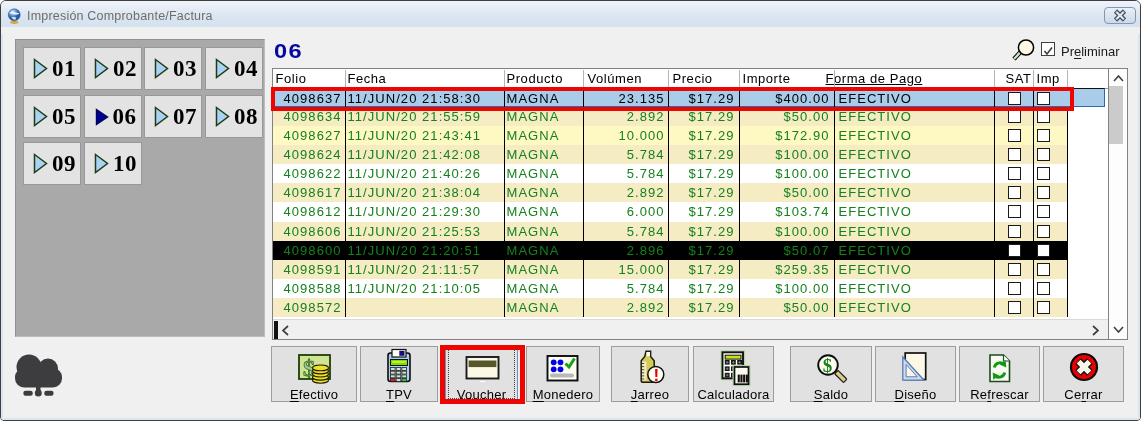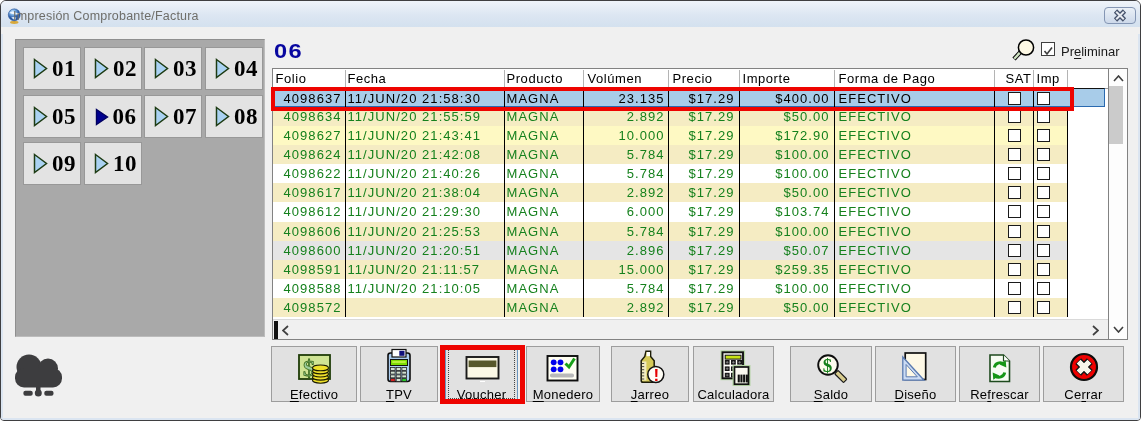--- a/index.html
+++ b/index.html
@@ -1,19 +1,19 @@
 <!DOCTYPE html>
 <html><head><meta charset="utf-8"><title>Impresión Comprobante/Factura</title>
 <style>
 *{margin:0;padding:0;box-sizing:border-box;}
 html,body{width:1141px;height:421px;overflow:hidden;}
 body{font-family:"Liberation Sans",sans-serif;position:relative;background:#fff;}
 #win{position:absolute;left:0;top:0;width:1141px;height:421px;border:1px solid #3f3f41;border-radius:6px 6px 4px 4px;background:#f0f0f0;overflow:hidden;}
 #title{position:absolute;left:0;top:0;width:100%;height:26px;background:linear-gradient(#eff4fa,#dce6f2 55%,#d4e1ef);}
-#title .txt{position:absolute;left:12px;top:7.5px;font-size:12.5px;color:#6e6e69;letter-spacing:0.2px;}
+#title .txt{position:absolute;left:26px;top:7.5px;font-size:12.5px;color:#6e6e69;letter-spacing:0.2px;}
 #closebtn{position:absolute;left:1103px;top:6px;width:32px;height:17px;border:1px solid #8496b4;border-radius:4px;background:linear-gradient(#eaf0f7,#cdd9ea);}
 #edgeL,#edgeR,#edgeB{position:absolute;background:#dbe5f1;}
 #edgeL{left:0;top:33px;width:2px;height:385px;}
 #edgeR{right:0;top:33px;width:2px;height:385px;}
 #edgeB{left:0;bottom:0;width:100%;height:2px;}
 
 #panel{position:absolute;left:14px;top:38px;width:250px;height:298px;background:#a9a9a9;border-top:1px solid #8f8f8f;border-left:1px solid #8f8f8f;border-right:1px solid #bcbcbc;border-bottom:1px solid #bcbcbc;}
 .nb{position:absolute;width:58px;height:43px;background:#e3e3e3;border:1px solid #989898;display:flex;align-items:center;justify-content:center;gap:4px;padding-left:5px;}
 .nb span{font-family:"Liberation Serif",serif;font-weight:bold;font-size:23px;color:#000;letter-spacing:0.5px;}
 
@@ -140,21 +140,21 @@
         <path d="M2.5 6 L5 9 L10 2.5" stroke="#3e3e3e" stroke-width="1.6" fill="none"></path>
       </svg></div>
   <div id="prelimtxt">Pr<u>e</u>liminar</div>
   <div id="grid">
       <div class="hdr" style="left:3px;">Folio</div>
 <div class="hdr" style="left:75px;">Fecha</div>
 <div class="hdr" style="left:234px;">Producto</div>
 <div class="hdr" style="left:315px;">Volúmen</div>
 <div class="hdr" style="left:400px;">Precio</div>
 <div class="hdr" style="left:470px;">Importe</div>
-<div class="hdr" style="left:566px;">Forma de Pago</div>
+<div class="hdr" style="left:553px;text-decoration:underline;">Forma de Pago</div>
 <div class="hdr" style="left:733px;">SAT</div>
 <div class="hdr" style="left:764px;">Imp</div>
 <div class="hvline" style="left:72px;"></div>
 <div class="hvline" style="left:231px;"></div>
 <div class="hvline" style="left:310px;"></div>
 <div class="hvline" style="left:395px;"></div>
 <div class="hvline" style="left:466px;"></div>
 <div class="hvline" style="left:561px;"></div>
 <div class="hvline" style="left:721px;"></div>
 <div class="hvline" style="left:760px;"></div>
@@ -241,21 +241,21 @@
         <div class="cell" style="left:0;width:69px;text-align:right;">4098606</div>
         <div class="cell" style="left:75px;width:156px;">11/JUN/20 21:25:53</div>
         <div class="cell" style="left:234px;width:70px;">MAGNA</div>
         <div class="cell" style="left:315px;width:77px;text-align:right;">5.784</div>
         <div class="cell" style="left:400px;width:62px;text-align:right;">$17.29</div>
         <div class="cell" style="left:470px;width:87px;text-align:right;">$100.00</div>
         <div class="cell" style="left:566px;width:150px;">EFECTIVO</div>
         <div class="cb" style="left:735px;"></div>
         <div class="cb" style="left:764px;"></div>
       </div>
-<div class="row" style="top:171.64px;background:#e5e5e5;">
+<div class="row" style="top:171.64px;background:#000000;">
         <div class="cell" style="left:0;width:69px;text-align:right;">4098600</div>
         <div class="cell" style="left:75px;width:156px;">11/JUN/20 21:20:51</div>
         <div class="cell" style="left:234px;width:70px;">MAGNA</div>
         <div class="cell" style="left:315px;width:77px;text-align:right;">2.896</div>
         <div class="cell" style="left:400px;width:62px;text-align:right;">$17.29</div>
         <div class="cell" style="left:470px;width:87px;text-align:right;">$50.07</div>
         <div class="cell" style="left:566px;width:150px;">EFECTIVO</div>
         <div class="cb" style="left:735px;"></div>
         <div class="cb" style="left:764px;"></div>
       </div>

